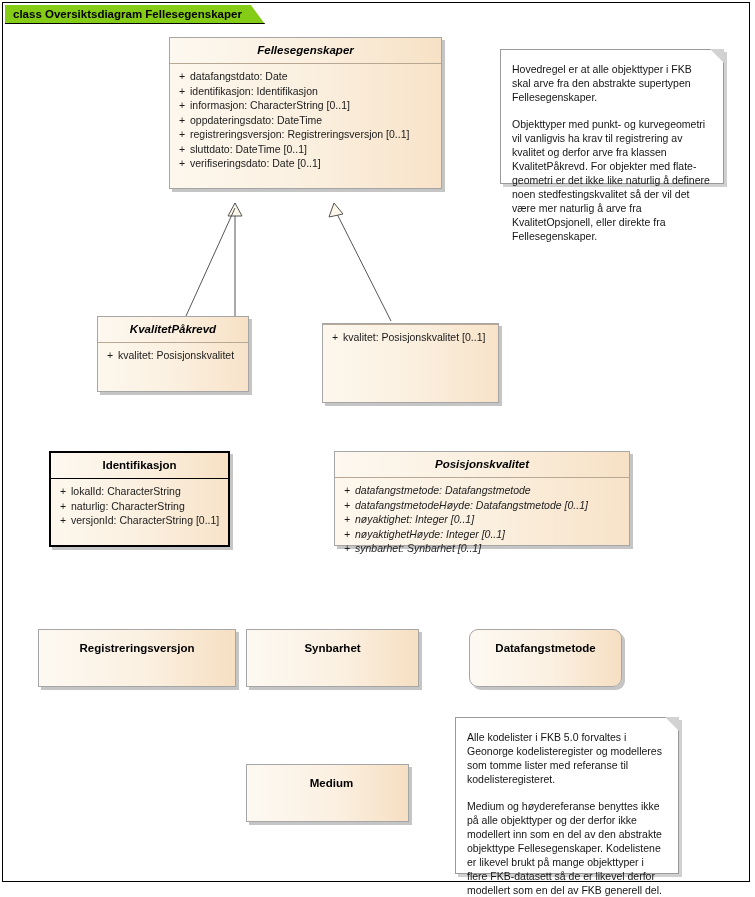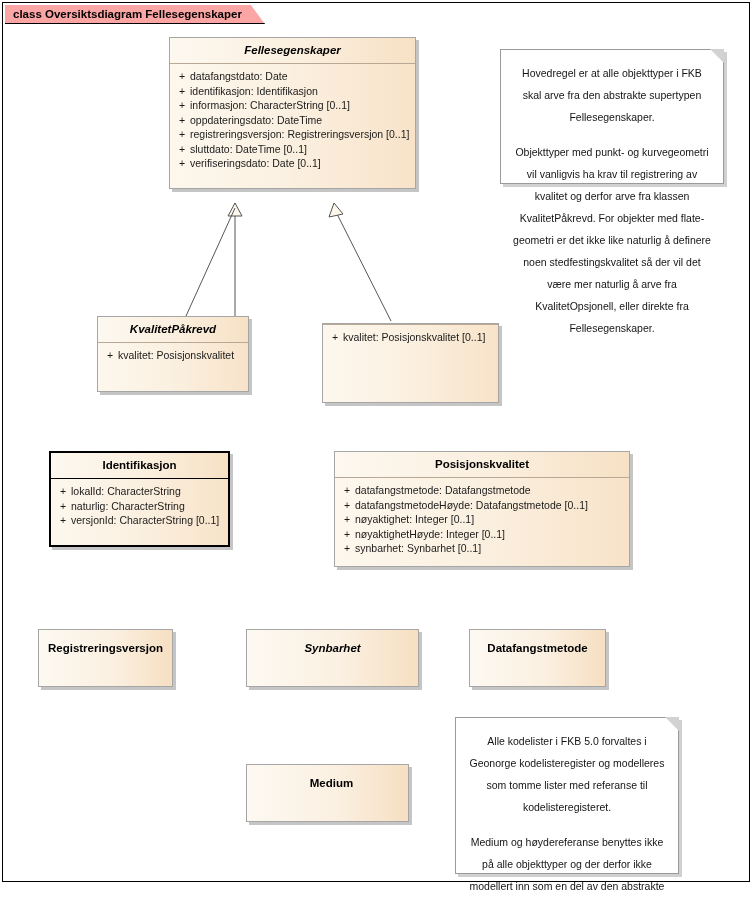--- a/index.html
+++ b/index.html
@@ -26,21 +26,21 @@
     box-sizing: border-box;
     background: #ffffff;
   }
 
   #diagram-title-tab {
     position: absolute;
     left: 2px;
     top: 2px;
     height: 19px;
     padding: 0 22px 0 8px;
-    background: #fca5a5;
+    background: #84cc16;
     border: 1px solid #000000;
     border-left: none;
     border-top: none;
     box-sizing: border-box;
     display: flex;
     align-items: center;
     font-size: 11.5px;
     font-weight: bold;
     color: #000000;
     white-space: nowrap;
@@ -134,23 +134,22 @@
     right: -1px;
     top: -1px;
     width: 0;
     height: 0;
     border-left: 14px solid transparent;
     border-top: 14px solid #d2d2d2;
   }
   .uml-note .note-body {
     padding: 12px 11px 10px 11px;
     font-size: 10.5px;
-    line-height: 22px;
+    line-height: 14px;
     color: #141414;
-    text-align: center;
   }
   .uml-note .note-para {
     margin: 0 0 13px 0;
     white-space: pre-line;
   }
   .uml-note .note-para:last-child {
     margin-bottom: 0;
   }
 
   
@@ -183,21 +182,21 @@
     <g>
       <line x1="232" y1="205" x2="183" y2="313" stroke="#555555" stroke-width="1"></line>
     </g>
 
     <g>
       <line x1="331" y1="205" x2="388" y2="318" stroke="#555555" stroke-width="1"></line>
       <path d="M 331 200 L 326 214 L 340 211 Z" fill="#fdf6ea" stroke="#555555" stroke-width="1"></path>
     </g>
   </svg>
 
-  <div class="uml-class" style="left:166px; top:34px; width:247px; height:152px;">
+  <div class="uml-class" style="left:166px; top:34px; width:273px; height:152px;">
     <div class="class-name abstract">Fellesegenskaper</div>
     <div class="divider"></div>
     <div class="attr-list">
       <div class="attr-row">
         <span class="attr-vis">+</span>
         <span class="attr-text">datafangstdato: Date</span>
       </div>
       <div class="attr-row">
         <span class="attr-vis">+</span>
         <span class="attr-text">identifikasjon: Identifikasjon</span>
@@ -266,21 +265,21 @@
         <span class="attr-vis">+</span>
         <span class="attr-text">naturlig: CharacterString</span>
       </div>
       <div class="attr-row">
         <span class="attr-vis">+</span>
         <span class="attr-text">versjonId: CharacterString [0..1]</span>
       </div>
     </div>
   </div>
 
-  <div class="uml-class" style="left:331px; top:448px; width:296px; height:116px;">
+  <div class="uml-class" style="left:331px; top:448px; width:296px; height:95px;font-style:italic;">
     <div class="class-name">Posisjonskvalitet</div>
     <div class="divider"></div>
     <div class="attr-list">
       <div class="attr-row">
         <span class="attr-vis">+</span>
         <span class="attr-text">datafangstmetode: Datafangstmetode</span>
       </div>
       <div class="attr-row">
         <span class="attr-vis">+</span>
         <span class="attr-text">datafangstmetodeHøyde: Datafangstmetode [0..1]</span>
@@ -293,29 +292,29 @@
         <span class="attr-vis">+</span>
         <span class="attr-text">nøyaktighetHøyde: Integer [0..1]</span>
       </div>
       <div class="attr-row">
         <span class="attr-vis">+</span>
         <span class="attr-text">synbarhet: Synbarhet [0..1]</span>
       </div>
     </div>
   </div>
 
-  <div class="uml-simple" style="left:35px; top:626px; width:135px; height:58px;">
+  <div class="uml-simple" style="left:35px; top:626px; width:198px; height:58px;">
     <div class="class-name">Registreringsversjon</div>
   </div>
 
-  <div class="uml-simple" style="left:243px; top:626px; width:173px; height:58px;font-style:italic;">
+  <div class="uml-simple" style="left:243px; top:626px; width:173px; height:58px;">
     <div class="class-name">Synbarhet</div>
   </div>
 
-  <div class="uml-simple" style="left:466px; top:626px; width:137px; height:58px;">
+  <div class="uml-simple" style="left:466px; top:626px; width:153px; height:58px;border-radius:9px;">
     <div class="class-name">Datafangstmetode</div>
   </div>
 
 
   <div class="uml-simple" style="left:243px; top:761px; width:163px; height:58px;padding-left:8px;">
     <div class="class-name">Medium</div>
   </div>
 
   <div class="uml-note" style="left:452px; top:714px; width:224px; height:157px;">
     <div class="fold"></div>

